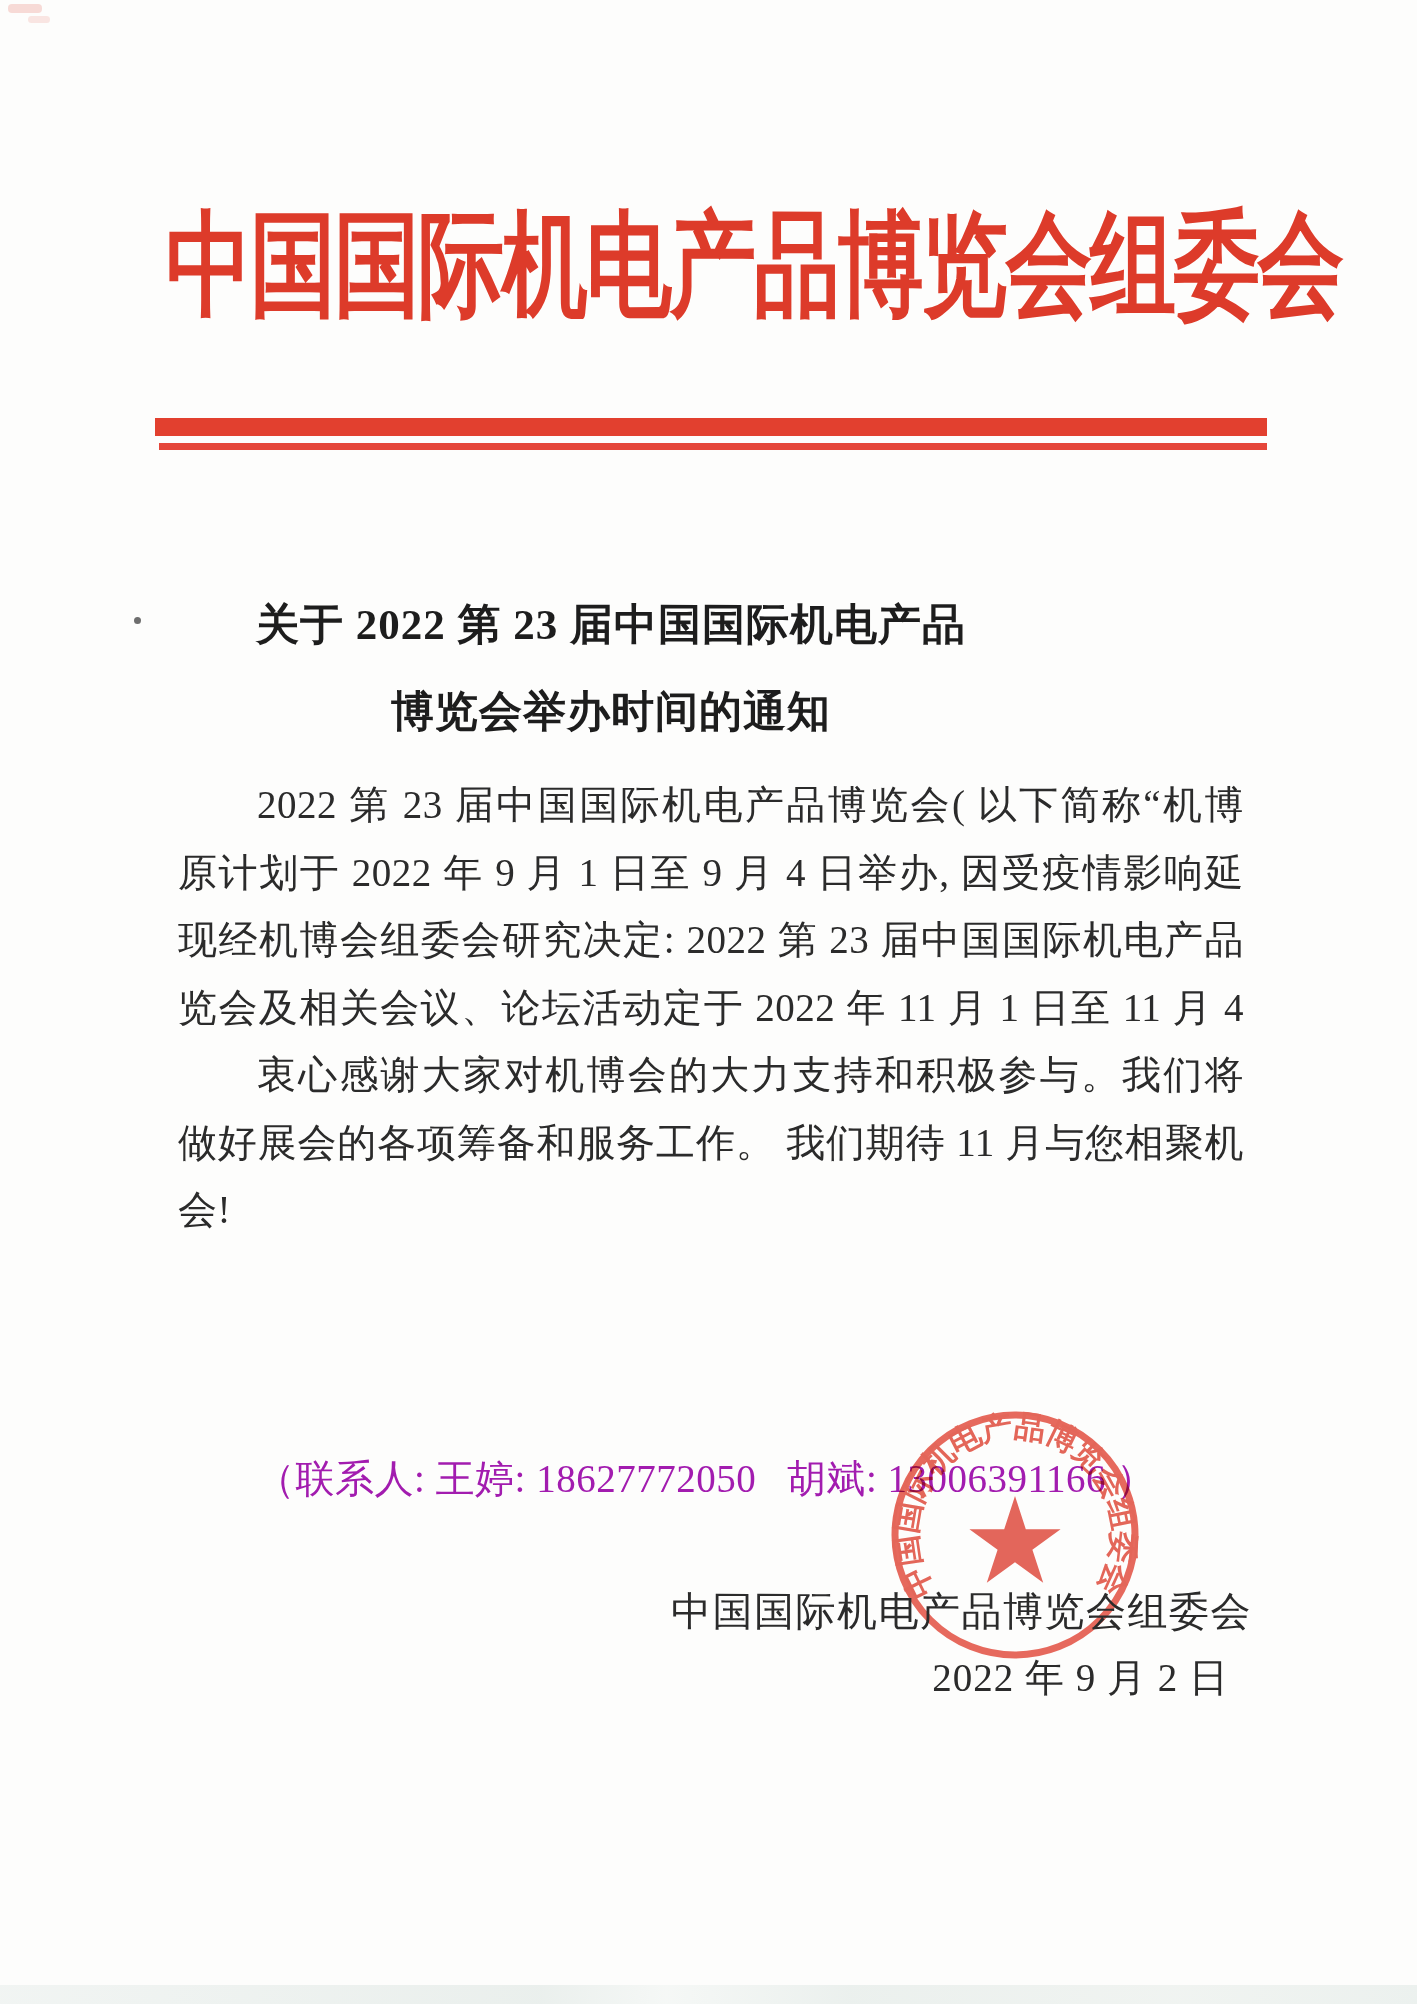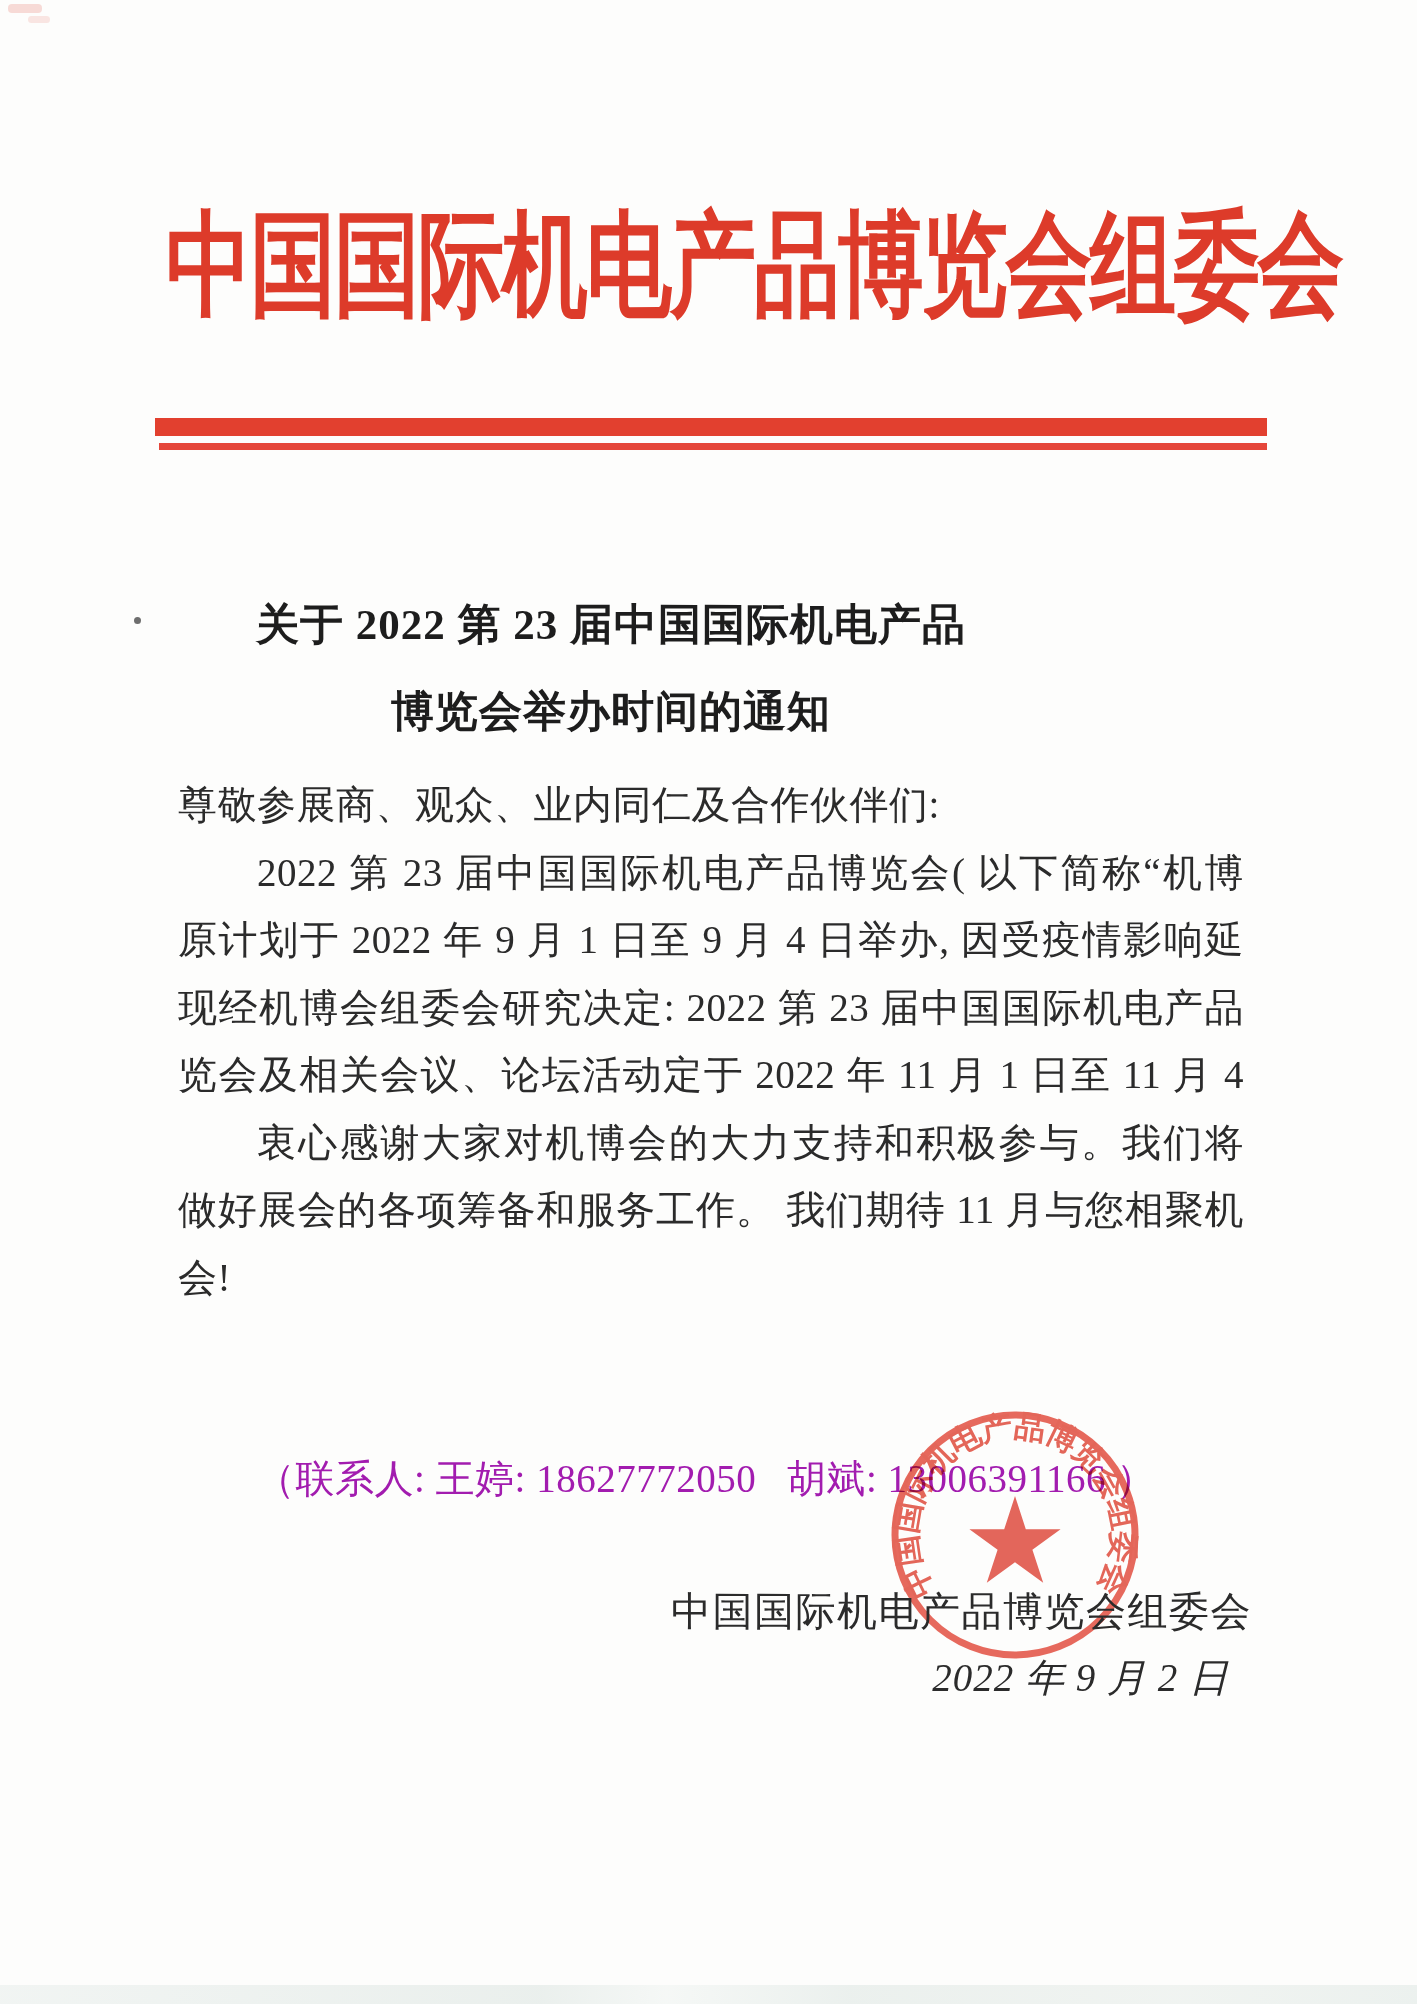--- a/index.html
+++ b/index.html
@@ -45,21 +45,21 @@
 
   
   .contact-line{
     left:256px;top:1449px;
     font-size:39px;color:#a21caf;line-height:60px;
     white-space:pre;letter-spacing:0.5px;
   }
 
   
   .sig-org {right:165px;top:1584px;font-size:40px;color:#2b2b2b;letter-spacing:1.5px;}
-  .sig-date{right:188px;top:1651px;font-size:39px;color:#2b2b2b;letter-spacing:1px;font-style:italic;}
+  .sig-date{right:188px;top:1651px;font-size:39px;color:#2b2b2b;letter-spacing:1px;}
 
   
   .seal{left:884px;top:1404px;mix-blend-mode:multiply;opacity:0.9;}
   .seal text{
     font-family:"Liberation Serif","DejaVu Serif",serif;
     font-weight:bold;font-size:31px;fill:#e35648;
   }
 
   
   .speck-dot{left:134px;top:617px;width:7px;height:7px;border-radius:50%;background:#4a4a4a;opacity:.8;}
@@ -79,21 +79,20 @@
 <div class="abs bottom-band"></div>
 
 <div class="abs org-masthead">中国国际机电产品博览会组委会</div>
 <div class="abs rule-thick"></div>
 <div class="abs rule-thin"></div>
 
 <div class="abs doc-title l1">关于 2022 第 23 届中国国际机电产品</div>
 <div class="abs doc-title l2">博览会举办时间的通知</div>
 
 <div class="abs body-block">
-  <div class="bline">尊敬参展商、观众、业内同仁及合作伙伴们:</div>
   <div class="bline fill indent">2022 第 23 届中国国际机电产品博览会( 以下简称“机博会” )</div>
   <div class="bline fill">原计划于 2022 年 9 月 1 日至 9 月 4 日举办, 因受疫情影响延期。</div>
   <div class="bline fill">现经机博会组委会研究决定: 2022 第 23 届中国国际机电产品博</div>
   <div class="bline fill">览会及相关会议、论坛活动定于 2022 年 11 月 1 日至 11 月 4</div>
   <div class="bline fill indent">衷心感谢大家对机博会的大力支持和积极参与。我们将积极</div>
   <div class="bline fill">做好展会的各项筹备和服务工作。 我们期待 11 月与您相聚机博</div>
   <div class="bline">会!</div>
 </div>
 
 <div class="abs contact-line">（联系人: 王婷: 18627772050   胡斌: 13006391166 ）</div>

